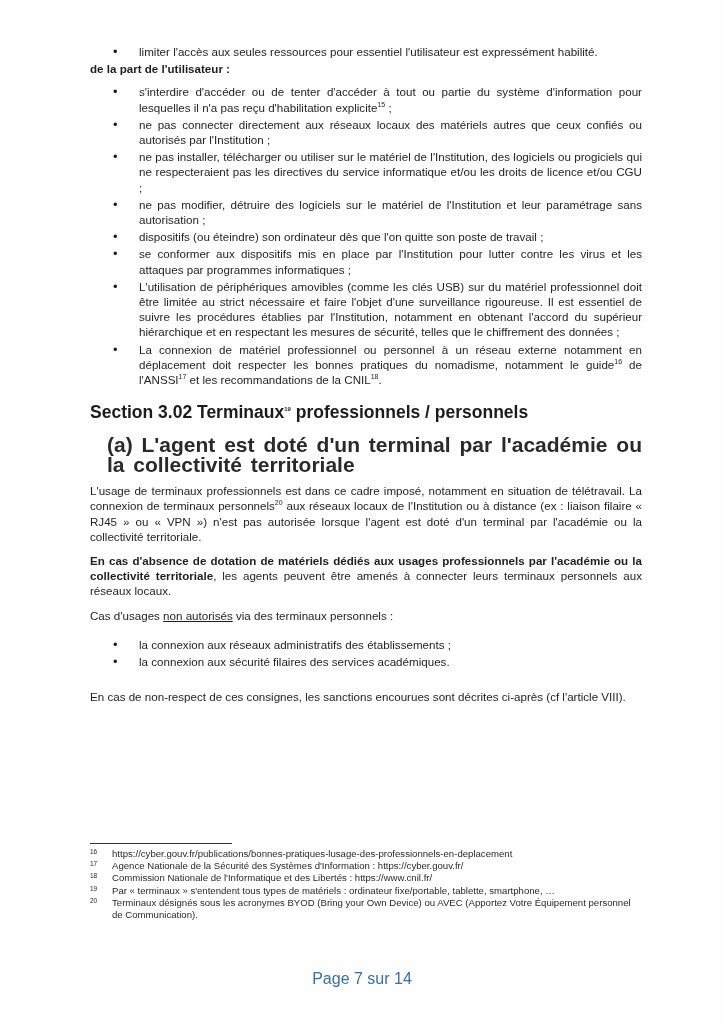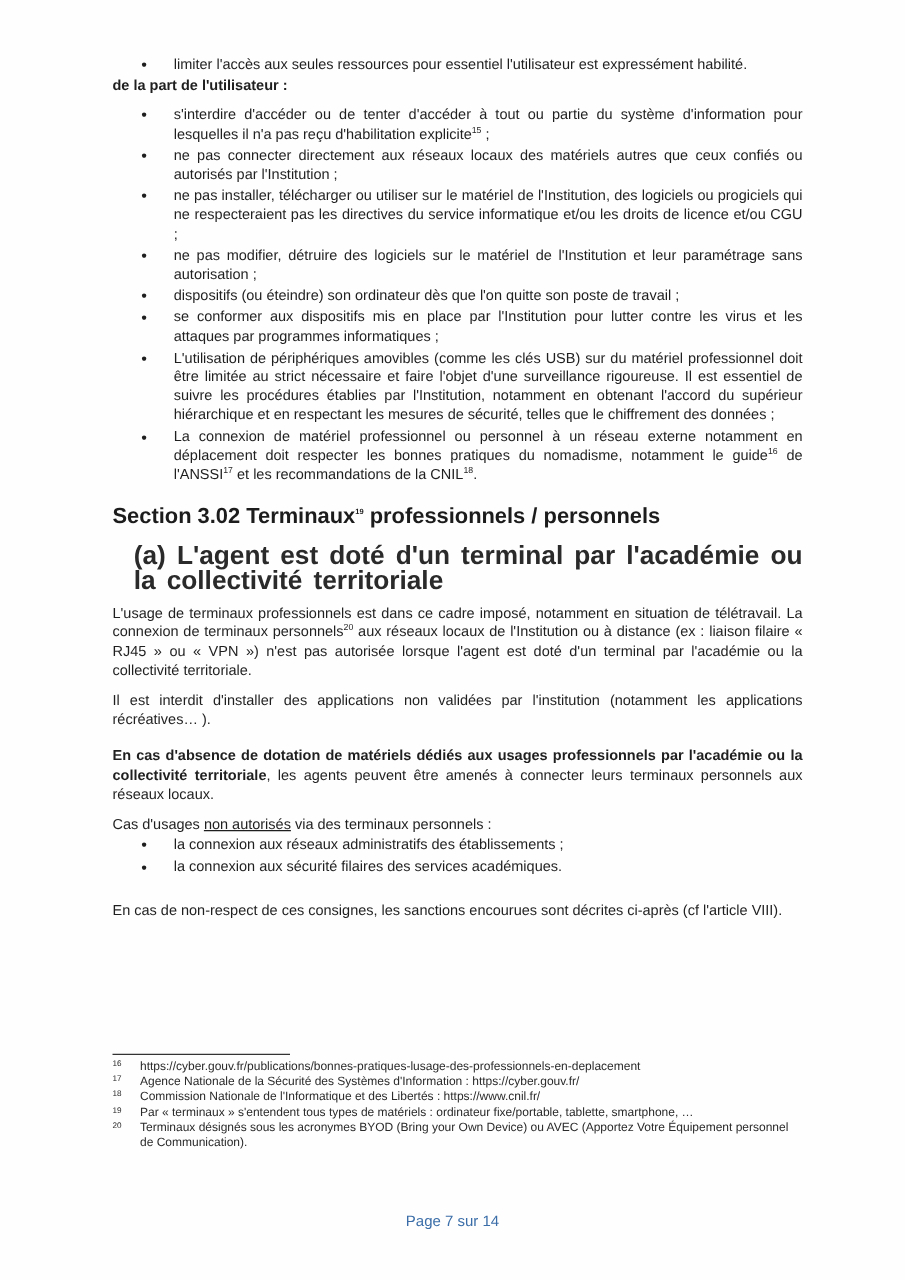--- a/index.html
+++ b/index.html
@@ -99,21 +99,21 @@
   .fn .fn-num {
     position: absolute;
     left: 0; top: -2px;
     font-size: 6.5px;
   }
   .footer {
     position: absolute;
     left: 0; top: 970px;
     width: 724px;
     text-align: center;
-    font-size: 12px;
+    font-size: 16px;
     color: #3b6ea8;
   }
 </style>
 </head>
 <body>
 
 <div class="page">
 
   <div class="content">
 
@@ -163,28 +163,27 @@
 
     <h2 class="section-title">
       <span>Section 3.02 Terminaux</span><sup>19</sup><span> professionnels / personnels</span>
     </h2>
 
     <h3 class="subsection-title">(a) L'agent est doté d'un terminal par l'académie ou la collectivité territoriale</h3>
 
     <p class="para">
       <span>L'usage de terminaux professionnels est dans ce cadre imposé, notamment en situation de télétravail. La connexion de terminaux personnels</span><sup>20</sup><span> aux réseaux locaux de l'Institution ou à distance (ex : liaison filaire « RJ45 » ou « VPN ») n'est pas autorisée lorsque l'agent est doté d'un terminal par l'académie ou la collectivité territoriale.</span>
     </p>
-    <p class="para" style="margin-bottom:14px;">Il est interdit d'installer des applications non validées par l'institution (notamment les applications récréatives… ).</p>
 
 
     <p class="para">
       <span class="b">En cas d'absence de dotation de matériels dédiés aux usages professionnels par l'académie ou la collectivité territoriale</span><span>, les agents peuvent être amenés à connecter leurs terminaux personnels aux réseaux locaux.</span>
     </p>
 
-    <p class="para" style="margin-bottom:1px;">
+    <p class="para" style="margin-bottom:14px;">
       <span>Cas d'usages </span><span class="u">non autorisés</span><span> via des terminaux personnels :</span>
     </p>
     <ul class="bullets short" style="margin-bottom:20px;">
       <li>
         <span class="bullet">•</span>
         <span>la connexion aux réseaux administratifs des établissements ;</span>
       </li>
       <li>
         <span class="bullet">•</span>
         <span>la connexion aux sécurité filaires des services académiques.</span>

